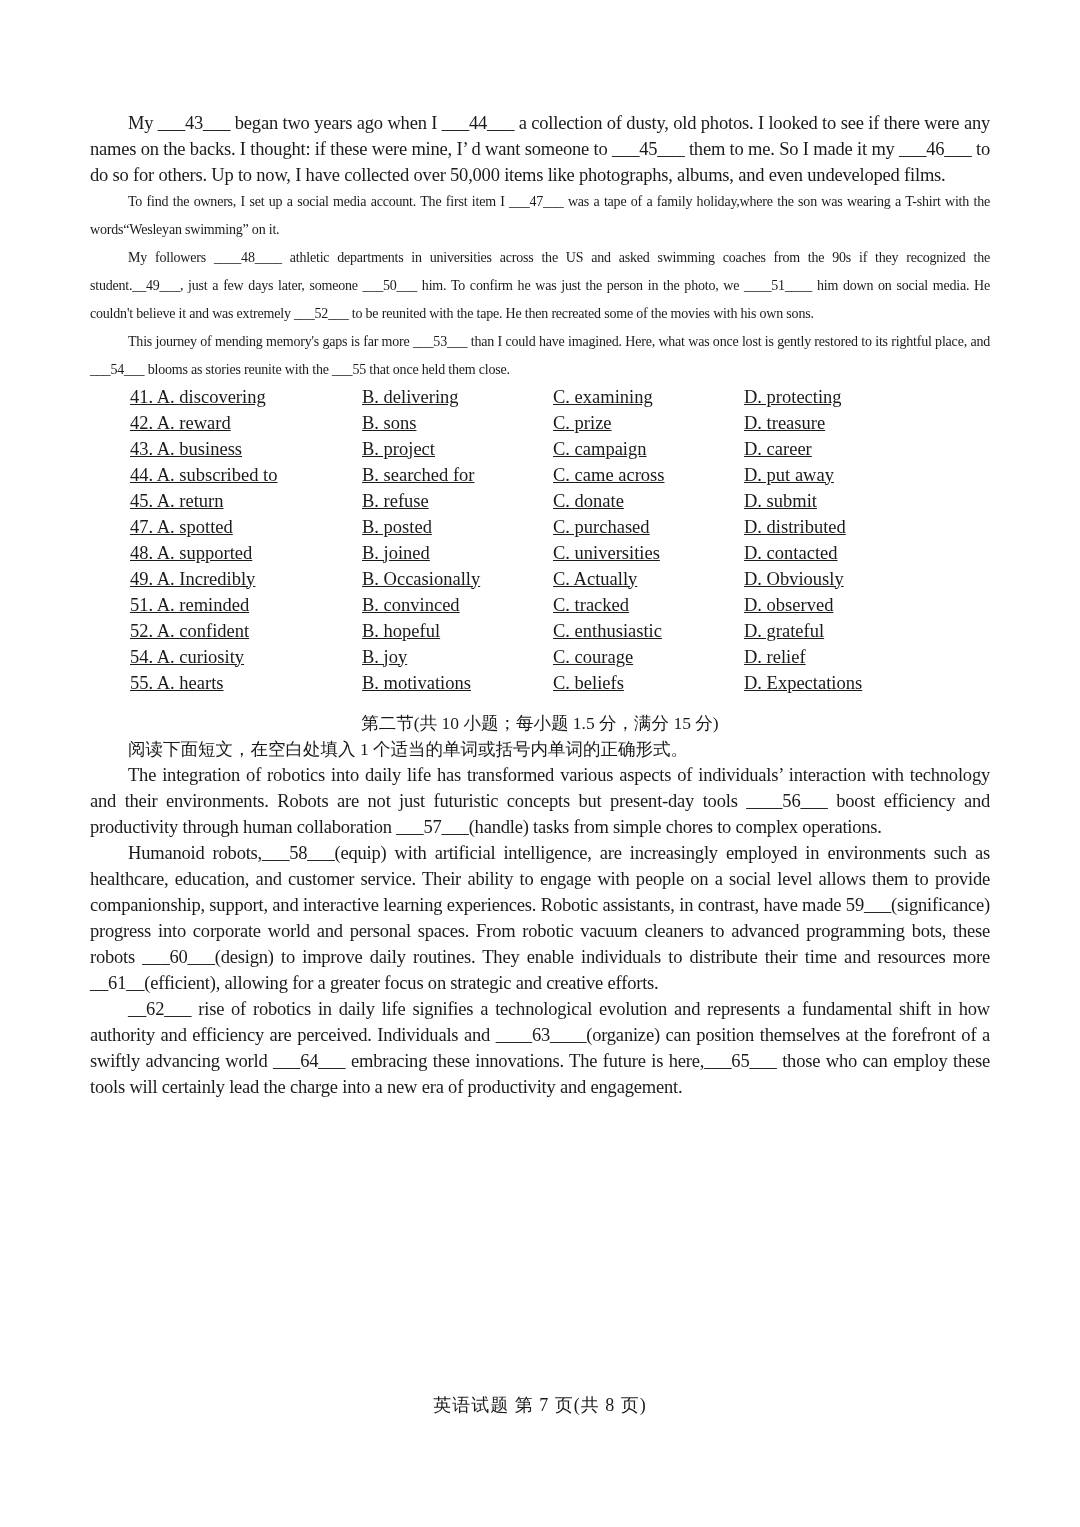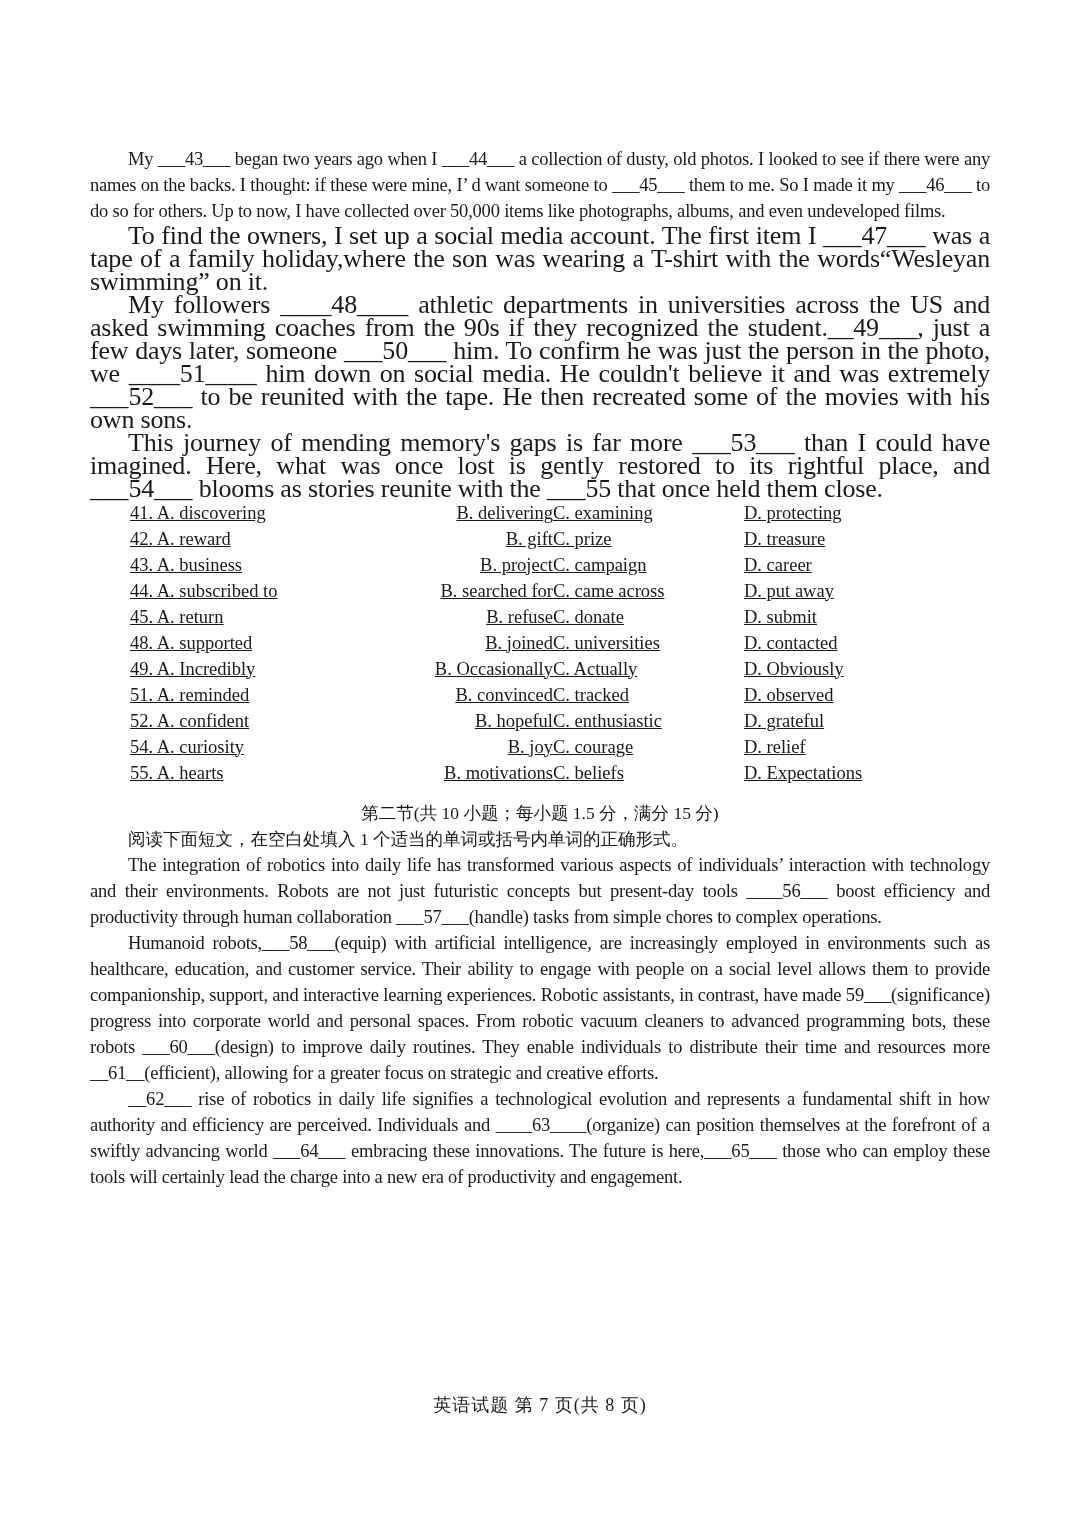--- a/index.html
+++ b/index.html
@@ -1,27 +1,27 @@
 <!DOCTYPE html>
 <html><head>
 <meta charset="utf-8">
 <style>
   html, body { margin: 0; padding: 0; background: #ffffff; }
   body { width: 1080px; height: 1527px; position: relative; overflow: hidden;
          font-family: "Liberation Serif", "DejaVu Serif", serif; color: #1a1a1a; }
-  .page { position: absolute; left: 90px; top: 110px; width: 900px; margin-top: 36px; }
+  .page { position: absolute; left: 90px; top: 110px; width: 900px; }
   .para { font-size: 18.5px; line-height: 26.5px; text-align: justify; margin: 0;
           text-indent: 38px; letter-spacing: -0.2px; }
   .para.tight { line-height: 26px; }
-  .para.big { font-size: 26px; line-height: 23px; }
+  .para.big { font-size: 14px; line-height: 28px; }
   .options { margin: 0; padding: 0; }
   .opt-row { display: flex; height: 26px; align-items: center; font-size: 18.5px; text-decoration: underline; }
   .opt { display: block; }
   .opt.a { margin-left: 40px; width: 232px; }
-  .opt.b { width: 191px; text-align: right; }
+  .opt.b { width: 191px; }
   .opt.c { width: 191px; }
   .opt.d { width: 240px; }
   .section-head { font-size: 17.5px; margin: 14px 0 0 0; line-height: 26px; text-align: center; }
   .instruction { font-size: 17.5px; margin: 0 0 0 38px; line-height: 26px; font-family: Liberation Serif, serif; }
   .footer { position: absolute; left: 0; width: 1080px; top: 1393px; text-align: center;
             font-size: 18px; letter-spacing: 1px; }
 </style>
 </head>
 <body>
 
@@ -33,41 +33,47 @@
 
   <div class="options">
     <div class="opt-row">
         <span class="opt a">41. A. discovering</span>
         <span class="opt b">B. delivering</span>
         <span class="opt c">C. examining</span>
         <span class="opt d">D. protecting</span>
       </div>
     <div class="opt-row">
         <span class="opt a">42. A. reward</span>
-        <span class="opt b">B. gift</span>
+        <span class="opt b">B. sons</span>
         <span class="opt c">C. prize</span>
         <span class="opt d">D. treasure</span>
       </div>
     <div class="opt-row">
         <span class="opt a">43. A. business</span>
         <span class="opt b">B. project</span>
         <span class="opt c">C. campaign</span>
         <span class="opt d">D. career</span>
       </div>
     <div class="opt-row">
         <span class="opt a">44. A. subscribed to</span>
         <span class="opt b">B. searched for</span>
         <span class="opt c">C. came across</span>
         <span class="opt d">D. put away</span>
       </div>
     <div class="opt-row">
         <span class="opt a">45. A. return</span>
         <span class="opt b">B. refuse</span>
         <span class="opt c">C. donate</span>
         <span class="opt d">D. submit</span>
+      </div>
+    <div class="opt-row">
+        <span class="opt a">47. A. spotted</span>
+        <span class="opt b">B. posted</span>
+        <span class="opt c">C. purchased</span>
+        <span class="opt d">D. distributed</span>
       </div>
     <div class="opt-row">
         <span class="opt a">48. A. supported</span>
         <span class="opt b">B. joined</span>
         <span class="opt c">C. universities</span>
         <span class="opt d">D. contacted</span>
       </div>
     <div class="opt-row">
         <span class="opt a">49. A. Incredibly</span>
         <span class="opt b">B. Occasionally</span>

